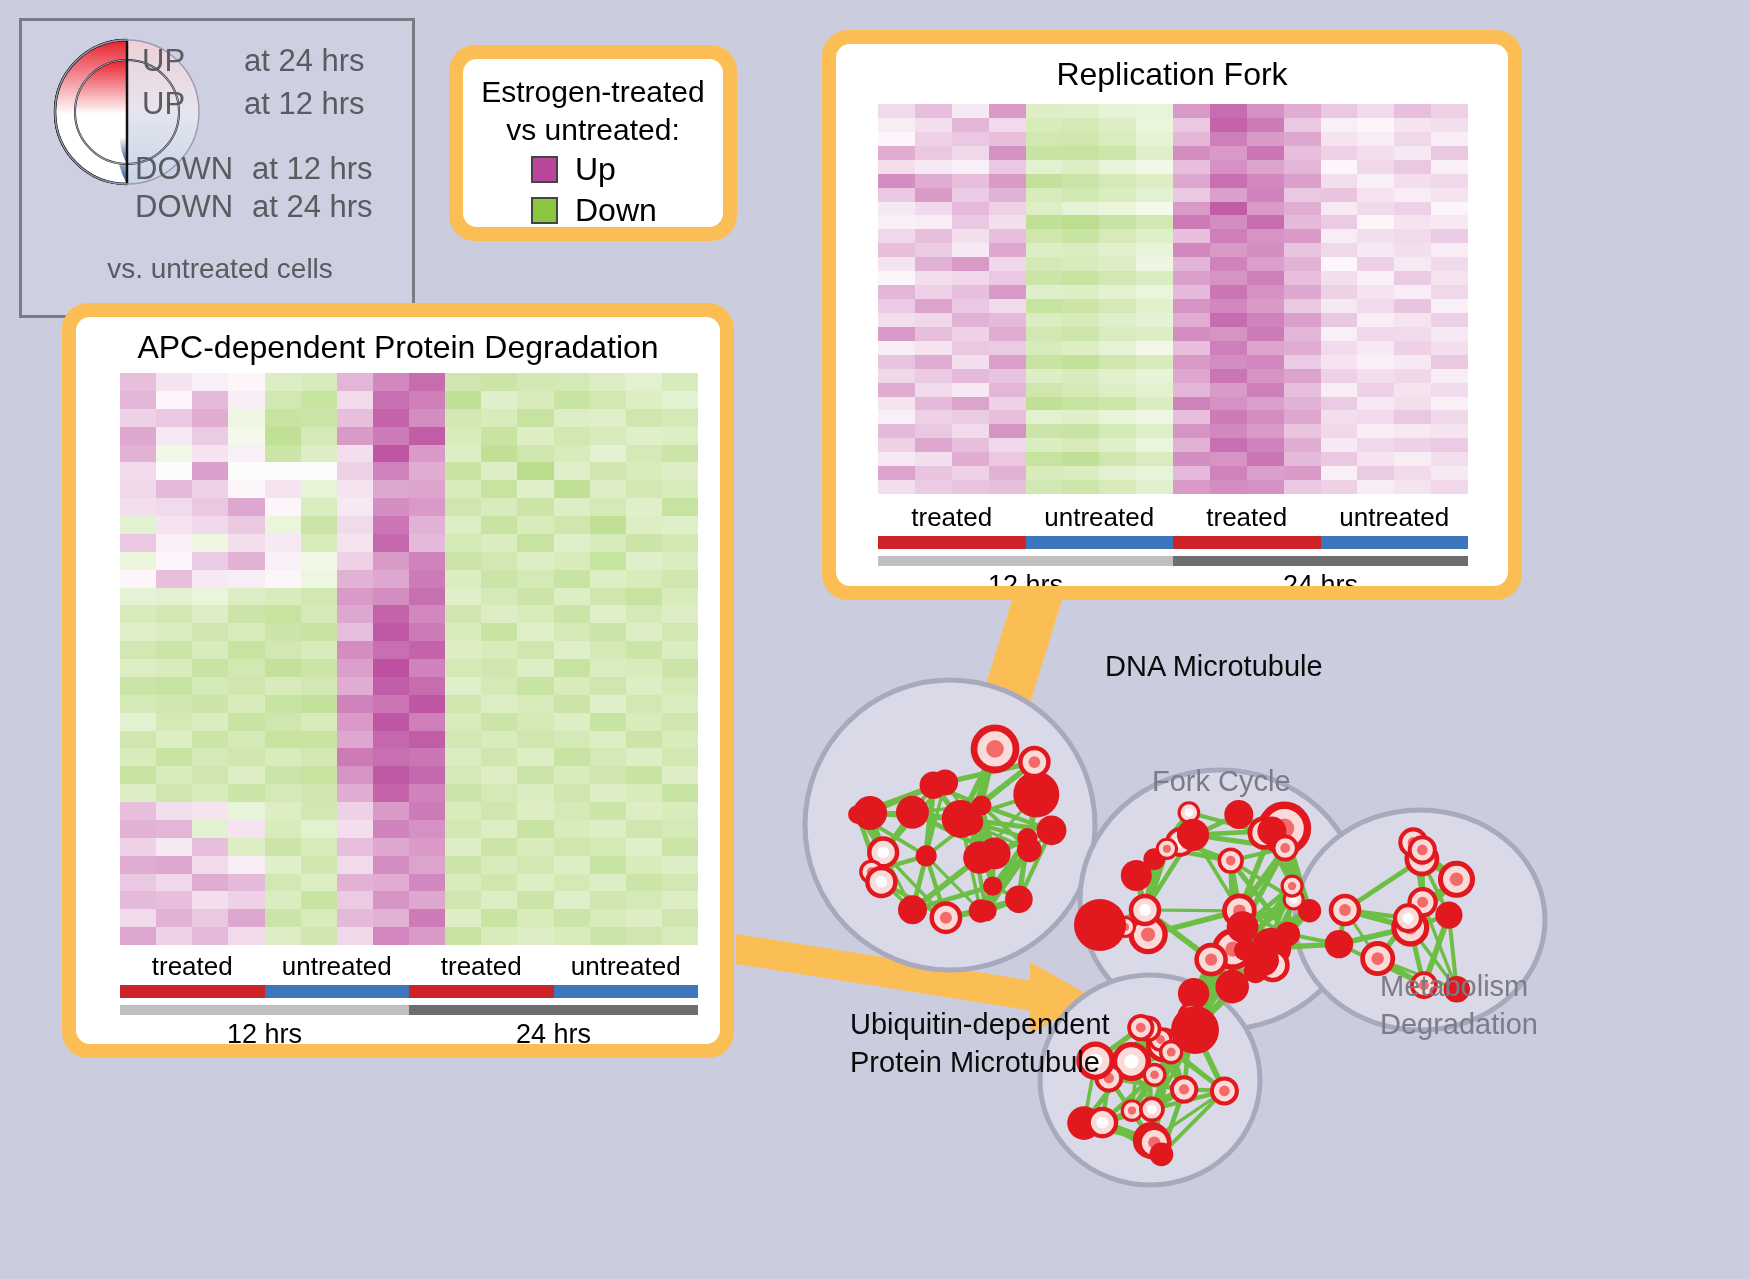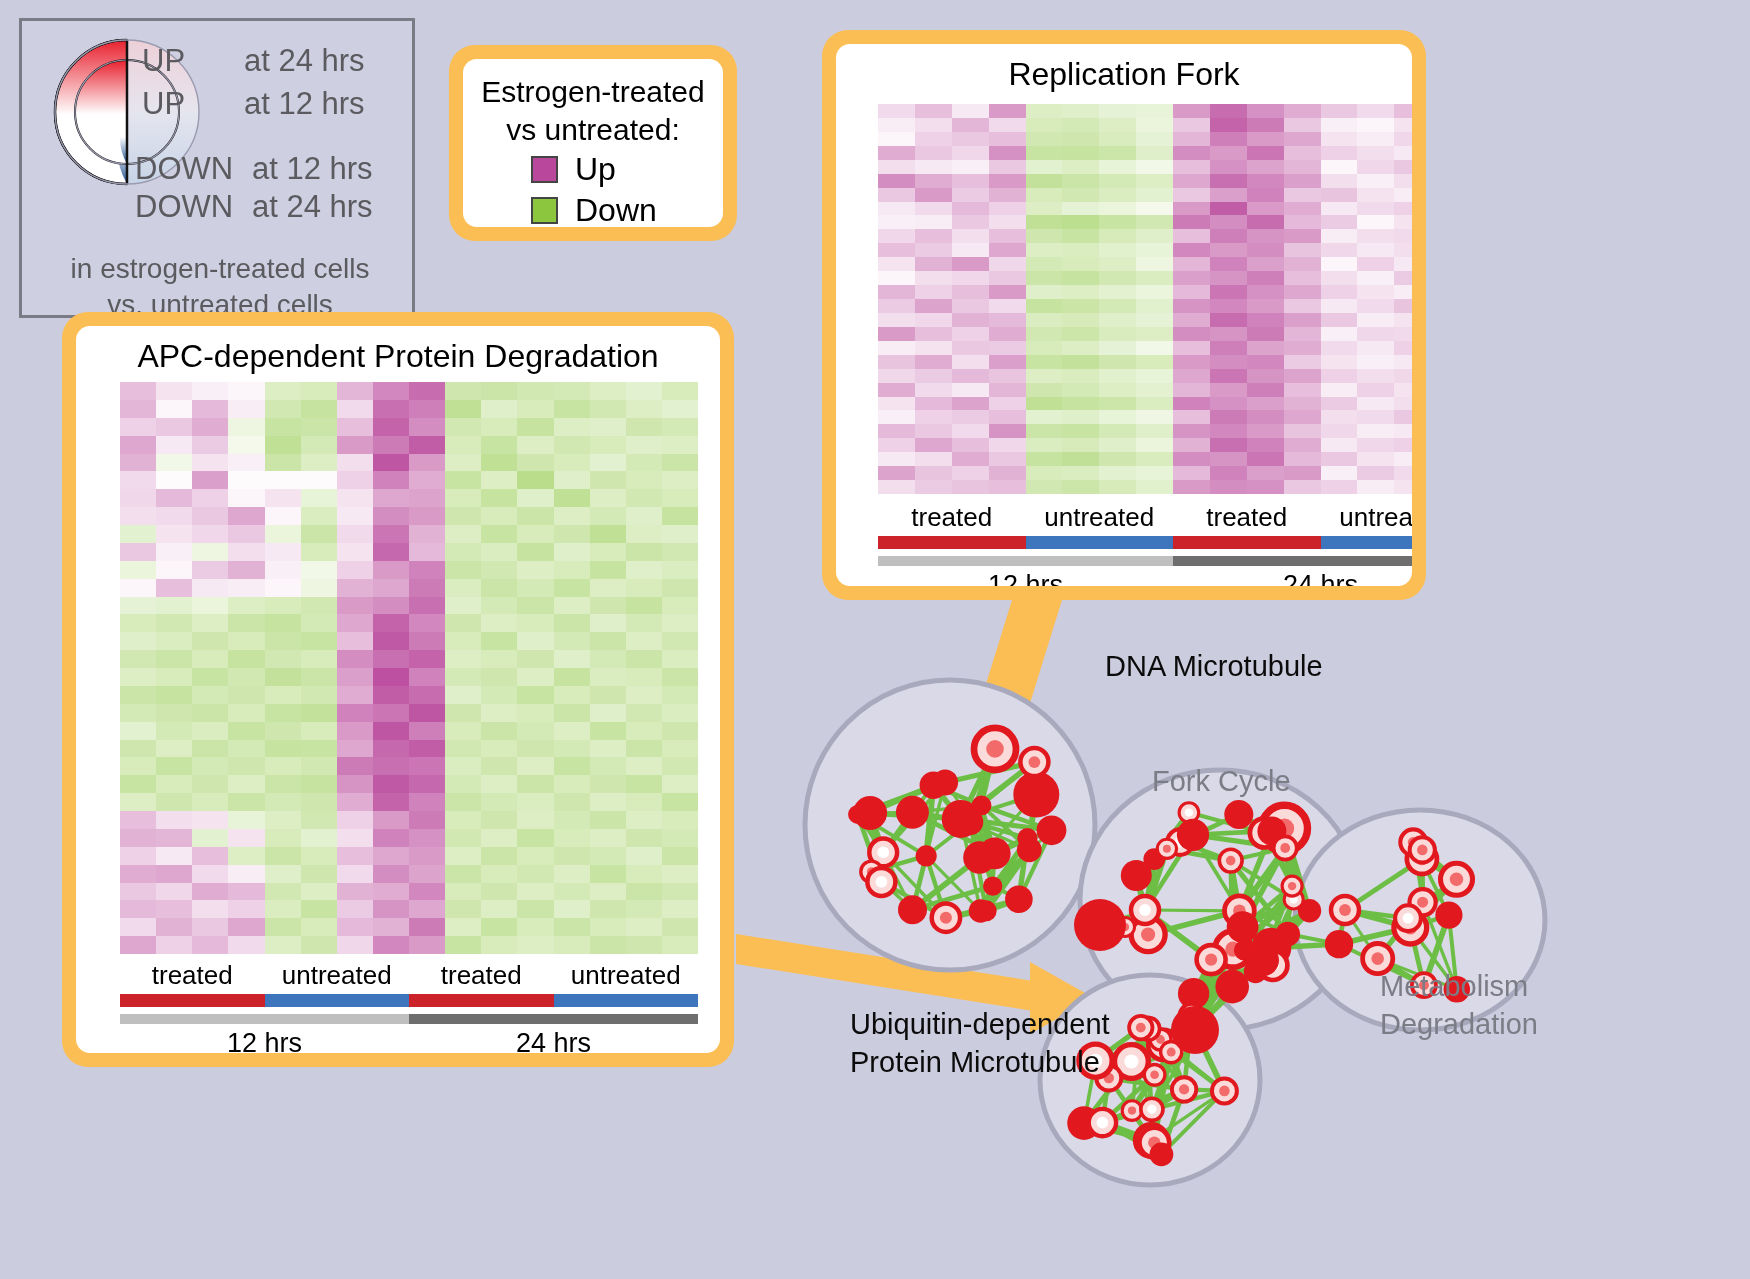--- a/index.html
+++ b/index.html
@@ -109,21 +109,20 @@
   <span class="wheel-txt" style="left:120px;top:22px;">UP</span>
   <span class="wheel-txt" style="left:222px;top:22px;">at 24 hrs</span>
   <span class="wheel-txt" style="left:120px;top:65px;">UP</span>
   <span class="wheel-txt" style="left:222px;top:65px;">at 12 hrs</span>
   <span class="wheel-txt" style="left:113px;top:130px;">DOWN</span>
   <span class="wheel-txt" style="left:230px;top:130px;">at 12 hrs</span>
   <span class="wheel-txt" style="left:113px;top:168px;">DOWN</span>
   <span class="wheel-txt" style="left:230px;top:168px;">at 24 hrs</span>
 
   <div class="wheel-sub">
-    <div>in estrogen-treated cells</div>
     <div>vs. untreated cells</div>
   </div>
 </div>
 
 <div class="panel" id="key-box">
   <div class="panel-inner">
     <div class="key-title">
       <div>Estrogen-treated</div>
       <div>vs untreated:</div>
     </div>
@@ -131,21 +130,21 @@
       <span class="key-swatch" id="sw-up" style="background: rgb(185, 71, 155);"></span>
       <span>Up</span>
     </div>
     <div class="key-row" style="top:133px;">
       <span class="key-swatch" id="sw-dn" style="background: rgb(140, 198, 62);"></span>
       <span>Down</span>
     </div>
   </div>
 </div>
 
-<div class="panel" id="rf-panel" style="left:822px;top:30px;width:604px;height:570px;">
+<div class="panel" id="rf-panel" style="left:822px;top:30px;width:700px;height:570px;">
   <div class="panel-inner">
     <div class="hm-title">Replication Fork</div>
     <div class="hm-grid" id="rf-grid" style="left: 42px; top: 60px; width: 590px; height: 390px; grid-template-columns: repeat(16, 1fr); grid-template-rows: repeat(28, 1fr);">
         <div class="hm-cell" style="background: rgb(241, 218, 235);"></div>
         <div class="hm-cell" style="background: rgb(231, 191, 220);"></div>
         <div class="hm-cell" style="background: rgb(247, 233, 243);"></div>
         <div class="hm-cell" style="background: rgb(217, 154, 200);"></div>
         <div class="hm-cell" style="background: rgb(221, 238, 197);"></div>
         <div class="hm-cell" style="background: rgb(223, 239, 201);"></div>
         <div class="hm-cell" style="background: rgb(230, 242, 213);"></div>
@@ -607,21 +606,21 @@
         <div class="bar2" style="flex: 1 1 0%; background: rgb(191, 191, 191);"></div>
         <div class="bar2" style="flex: 1 1 0%; background: rgb(110, 110, 110);"></div>
       </div>
     <div class="hrs-row" id="rf-hrs" style="left:42px;top:526px;width:590px;">
         <div class="hrs">12 hrs</div>
         <div class="hrs">24 hrs</div>
       </div>
   </div>
 </div>
 
-<div class="panel" id="apc-panel" style="left:62px;top:312px;width:672px;height:755px;">
+<div class="panel" id="apc-panel" style="left:62px;top:303px;width:672px;height:755px;">
   <div class="panel-inner">
     <div class="hm-title">APC-dependent Protein Degradation</div>
     <div class="hm-grid" id="apc-grid" style="left: 44px; top: 56px; width: 578px; height: 572px; grid-template-columns: repeat(16, 1fr); grid-template-rows: repeat(32, 1fr);">
         <div class="hm-cell" style="background: rgb(231, 191, 220);"></div>
         <div class="hm-cell" style="background: rgb(245, 227, 240);"></div>
         <div class="hm-cell" style="background: rgb(249, 240, 247);"></div>
         <div class="hm-cell" style="background: rgb(252, 246, 250);"></div>
         <div class="hm-cell" style="background: rgb(221, 238, 197);"></div>
         <div class="hm-cell" style="background: rgb(215, 235, 187);"></div>
         <div class="hm-cell" style="background: rgb(227, 181, 215);"></div>

